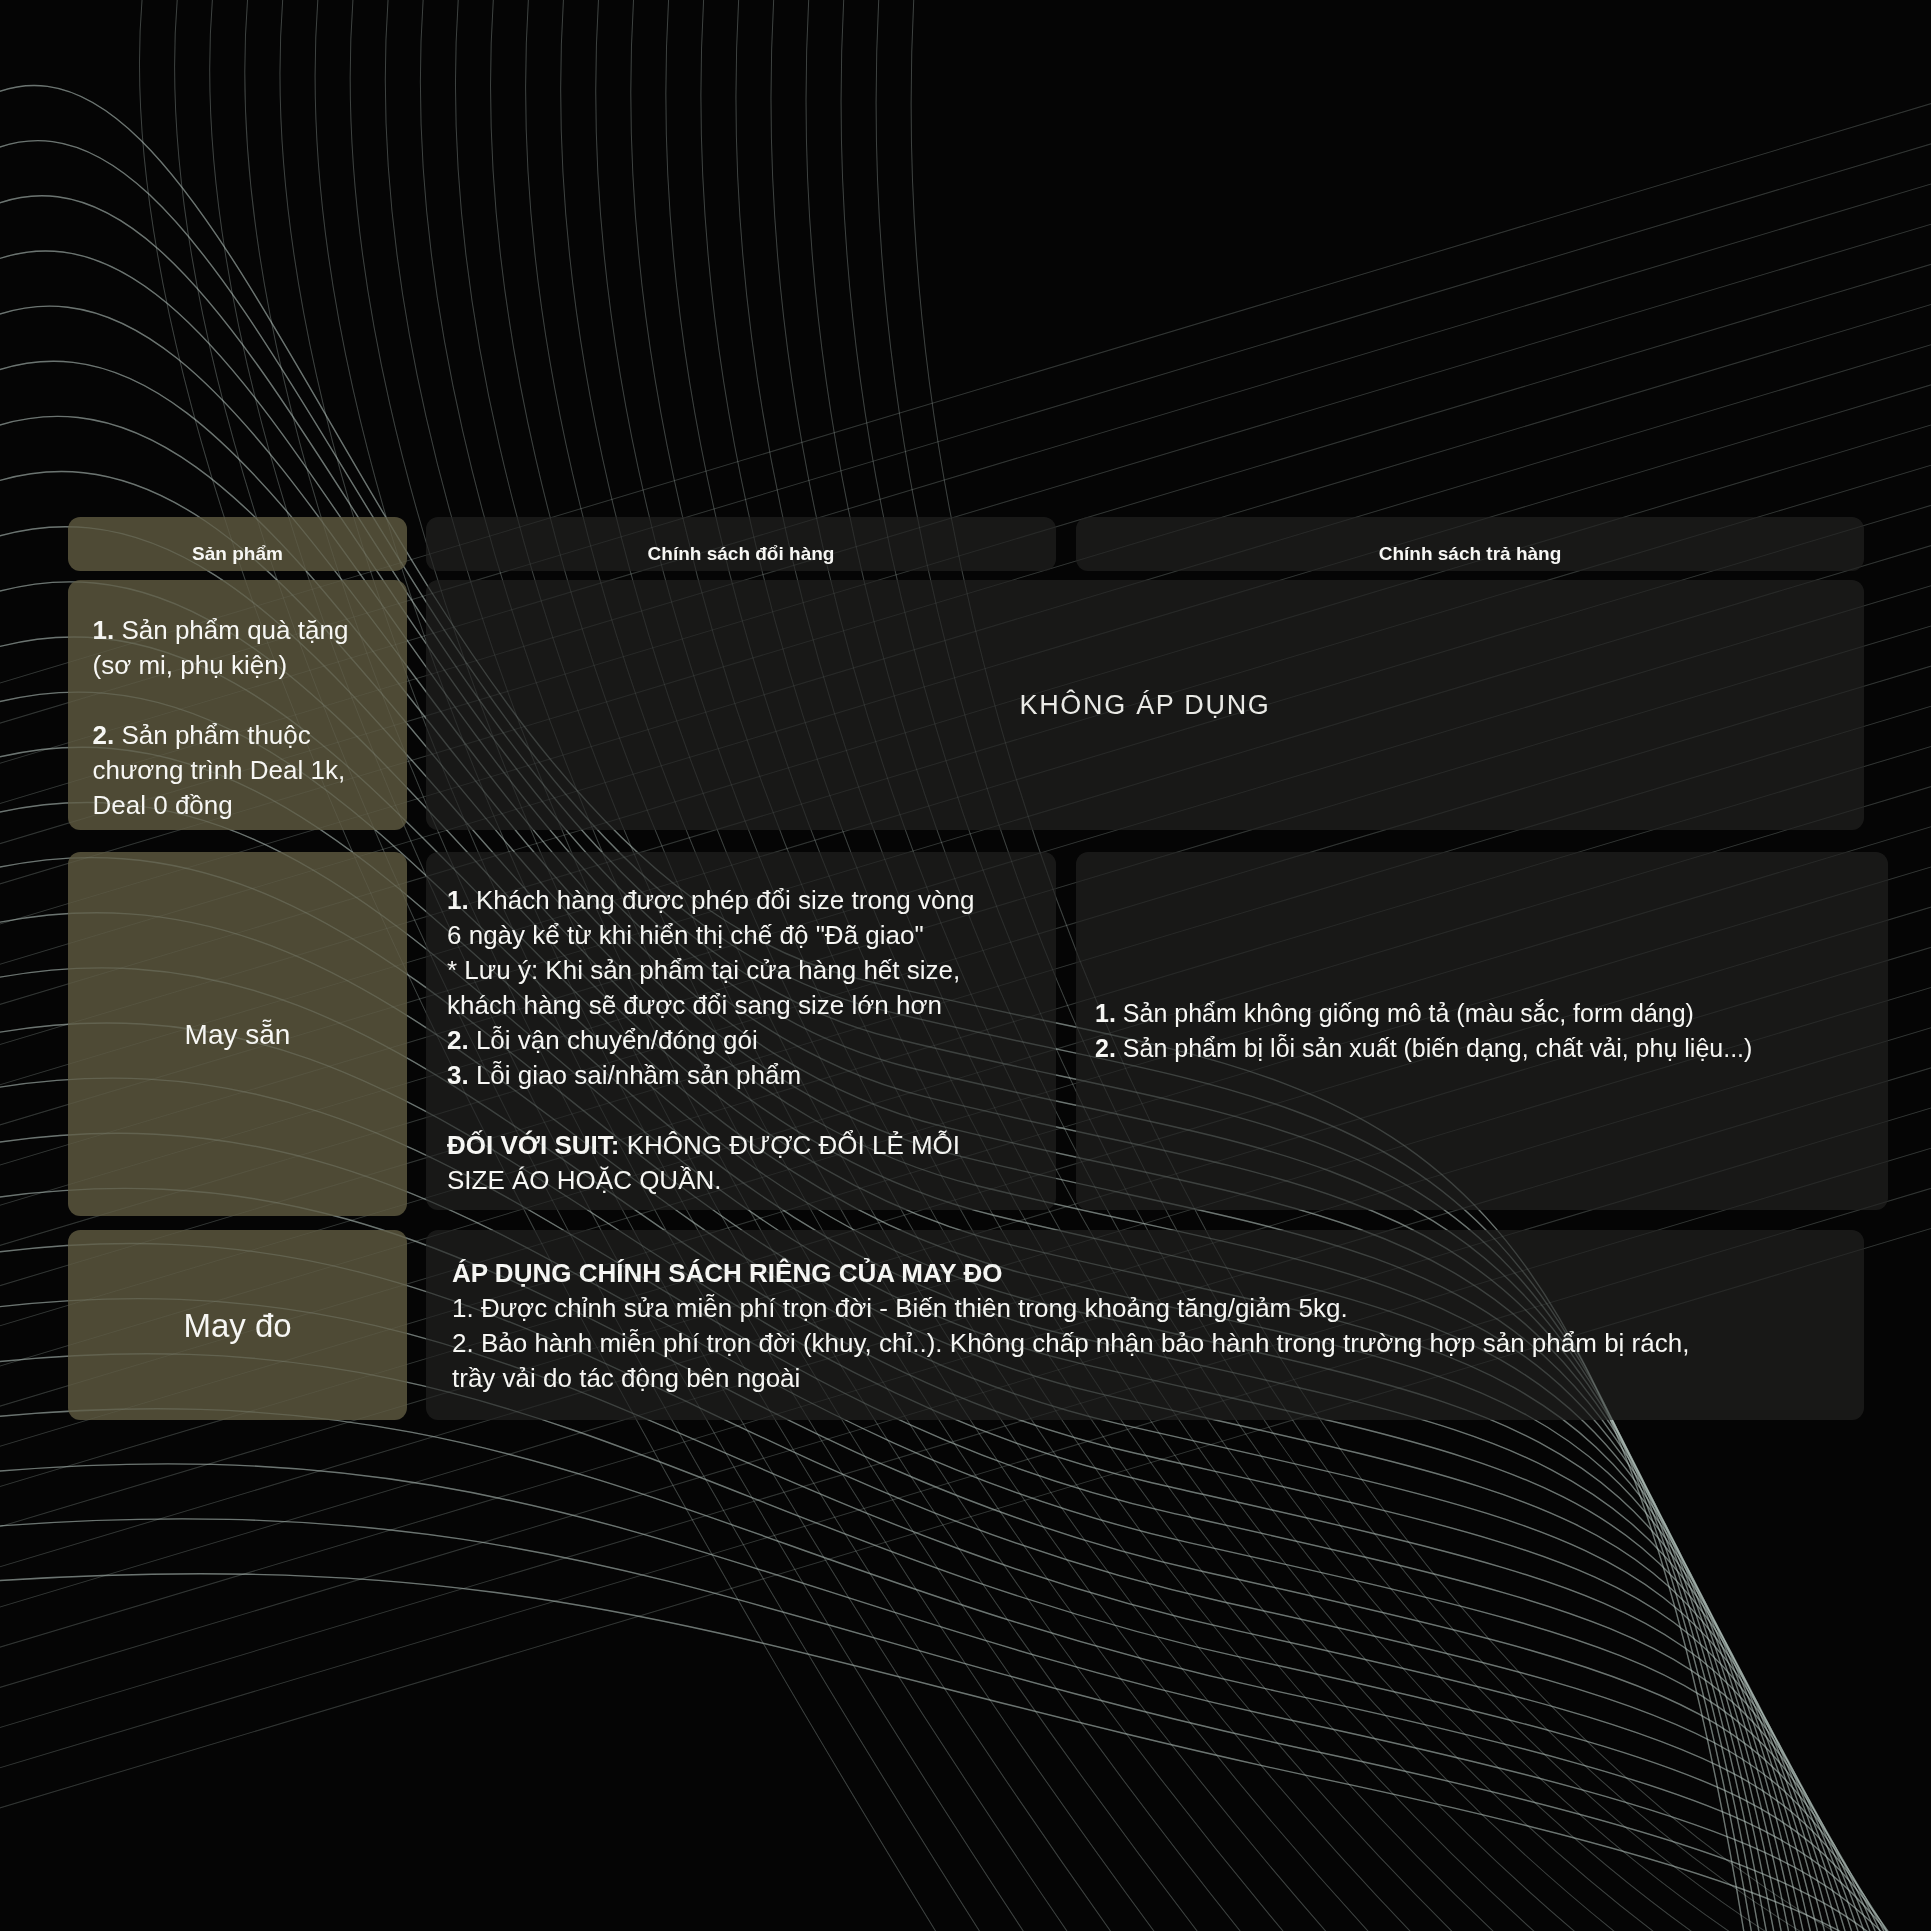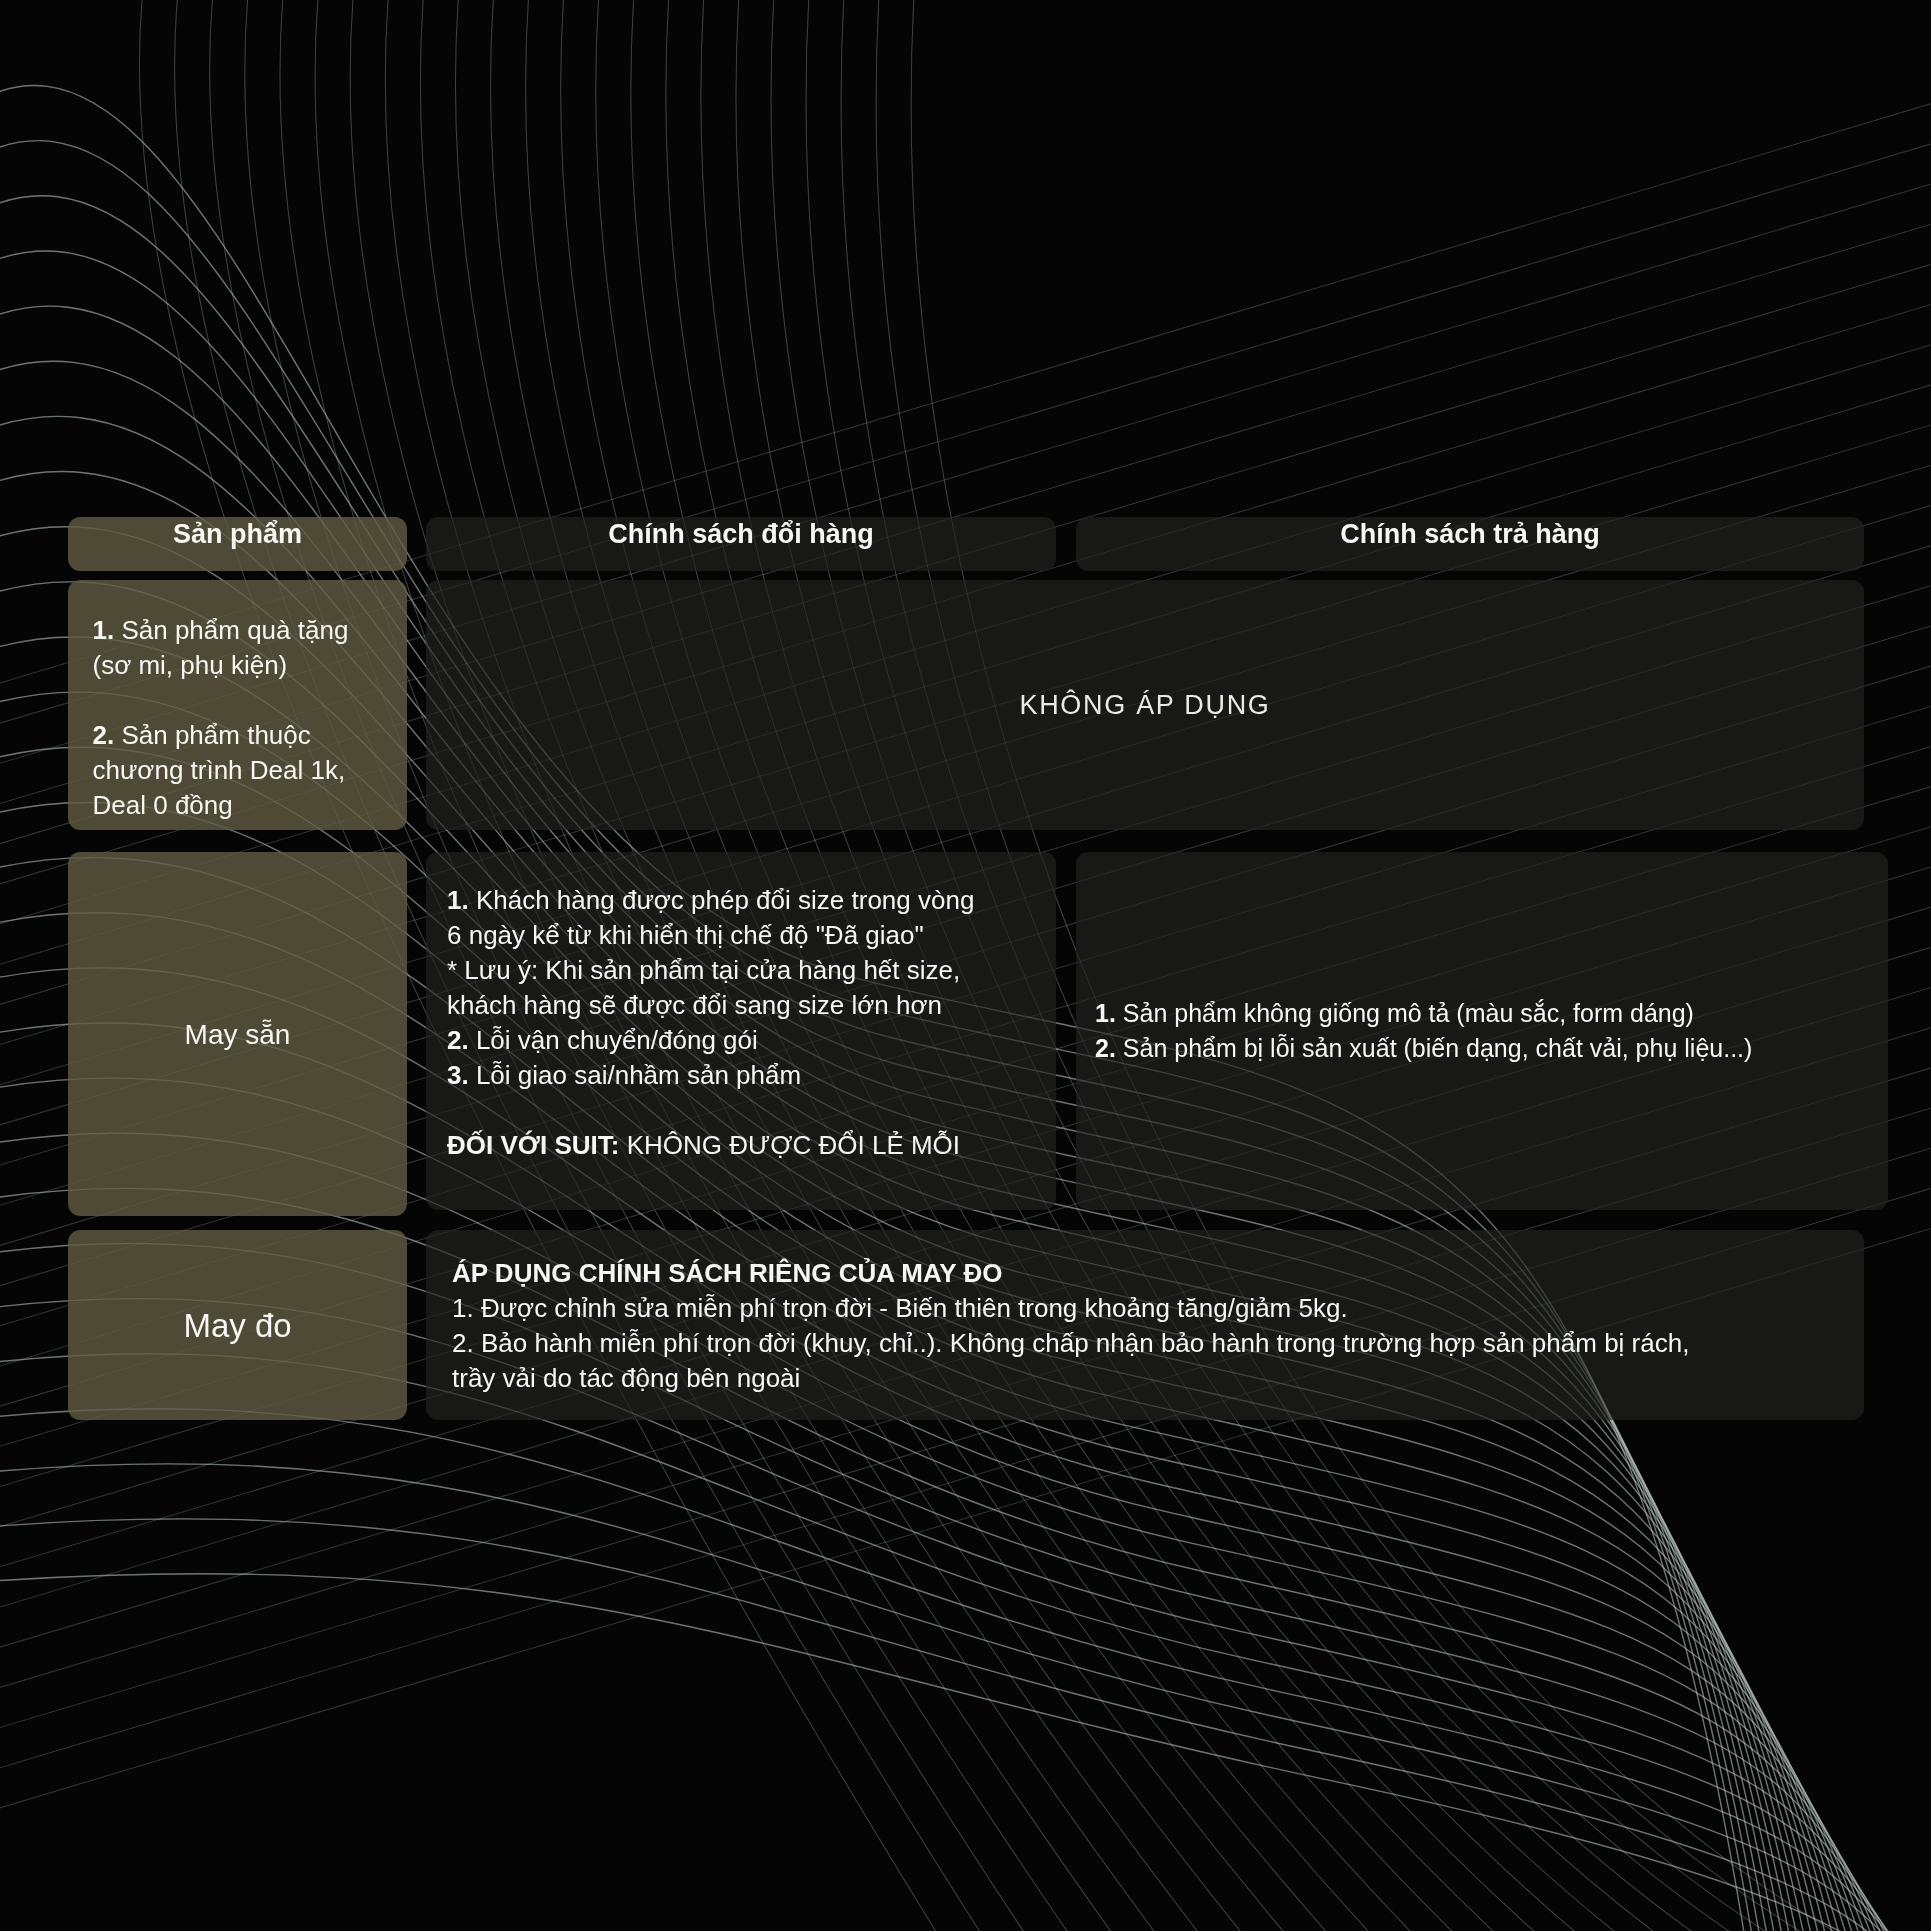--- a/index.html
+++ b/index.html
@@ -13,22 +13,22 @@
   svg.waves.under{z-index:1;}
   svg.waves.over{z-index:3;}
   .table-layer{position:absolute;left:0;top:0;width:1931px;height:1931px;z-index:2;}
   .cell{
     position:absolute;border-radius:12.2px;box-sizing:border-box;
     font-size:26px;line-height:35px;
   }
   .cell.olive{background:rgba(82,78,56,0.95);}
   .cell.dark{background:rgba(29,29,27,0.84);}
   .cell.header{
-    display:flex;align-items:flex-start;justify-content:center;
-    font-weight:bold;font-size:27px;
+    display:flex;align-items:flex-end;justify-content:center;
+    font-weight:bold;font-size:19px;
   }
   .cell.center{display:flex;align-items:center;justify-content:center;}
   .cell.vcenter{display:flex;flex-direction:column;justify-content:center;}
   .tline{white-space:nowrap;min-height:35px;}
   .tline .b{font-weight:bold;}
   
   .hdr-product {left:68px;  top:517px; width:339px;  height:54px;}
   .hdr-exchange{left:426px; top:517px; width:630px;  height:54px;}
   .hdr-return  {left:1076px;top:517px; width:788px;  height:54px;}
   .r1-product  {left:68px;  top:580px; width:339px;  height:250px; padding:33px 24.5px 0 24.5px;}
@@ -235,20 +235,21 @@
     </div>
     <div class="cell dark r2-exchange">
         <div class="tline"><span class="b">1.</span><span> Khách hàng được phép đổi size trong vòng</span></div>
         <div class="tline"><span>6 ngày kể từ khi hiển thị chế độ "Đã giao"</span></div>
         <div class="tline"><span>* Lưu ý: Khi sản phẩm tại cửa hàng hết size,</span></div>
         <div class="tline"><span>khách hàng sẽ được đổi sang size lớn hơn</span></div>
         <div class="tline"><span class="b">2.</span><span> Lỗi vận chuyển/đóng gói</span></div>
         <div class="tline"><span class="b">3.</span><span> Lỗi giao sai/nhầm sản phẩm</span></div>
         <div class="tline"><span></span></div>
         <div class="tline"><span class="b">ĐỐI VỚI SUIT:</span><span> KHÔNG ĐƯỢC ĐỔI LẺ MỖI</span></div>
+        <div class="tline"><span>SIZE ÁO HOẶC QUẦN.</span></div>
       </div>
     <div class="cell dark vcenter r2-return">
         <div class="tline"><span class="b">1.</span><span> Sản phẩm không giống mô tả (màu sắc, form dáng)</span></div>
         <div class="tline"><span class="b">2.</span><span> Sản phẩm bị lỗi sản xuất (biến dạng, chất vải, phụ liệu...)</span></div>
       </div>
 
     <div class="cell olive center r3-product">
       <span>May đo</span>
     </div>
     <div class="cell dark r3-policy">

